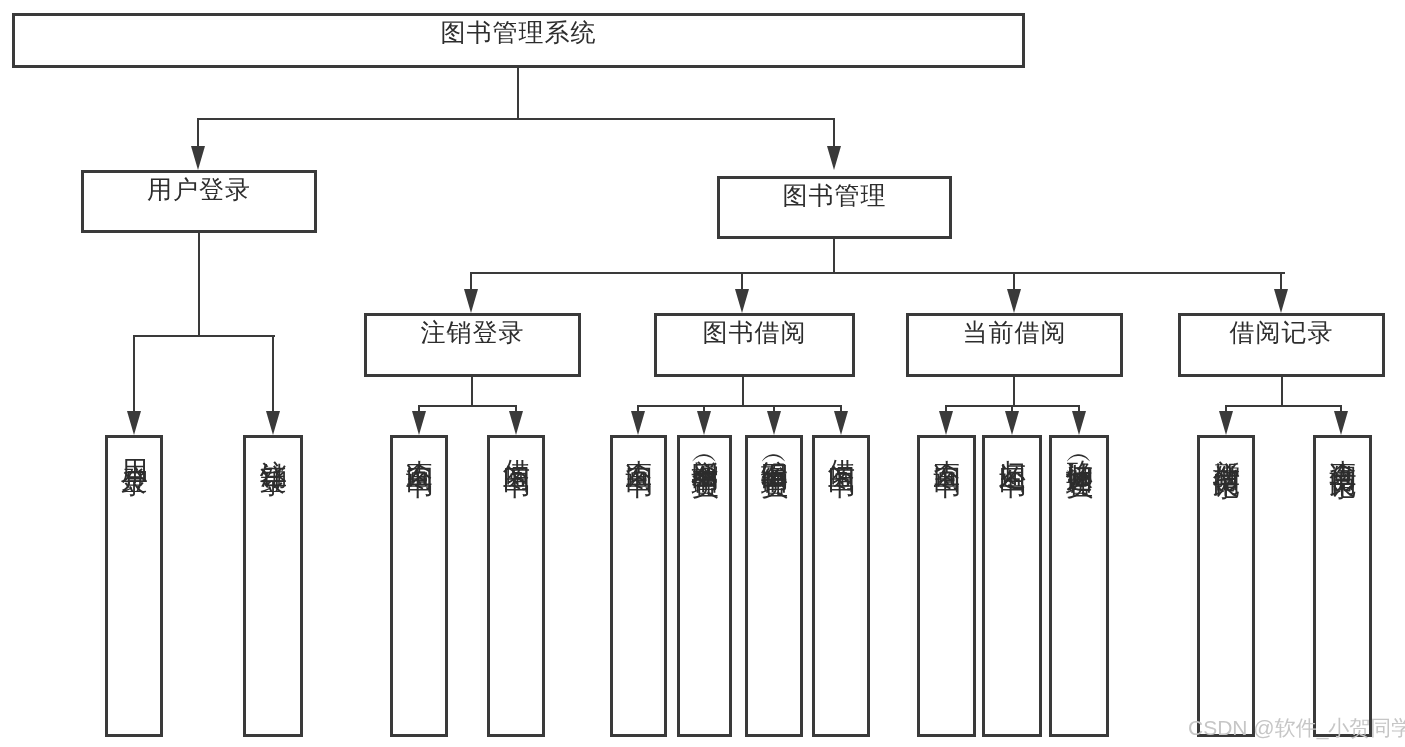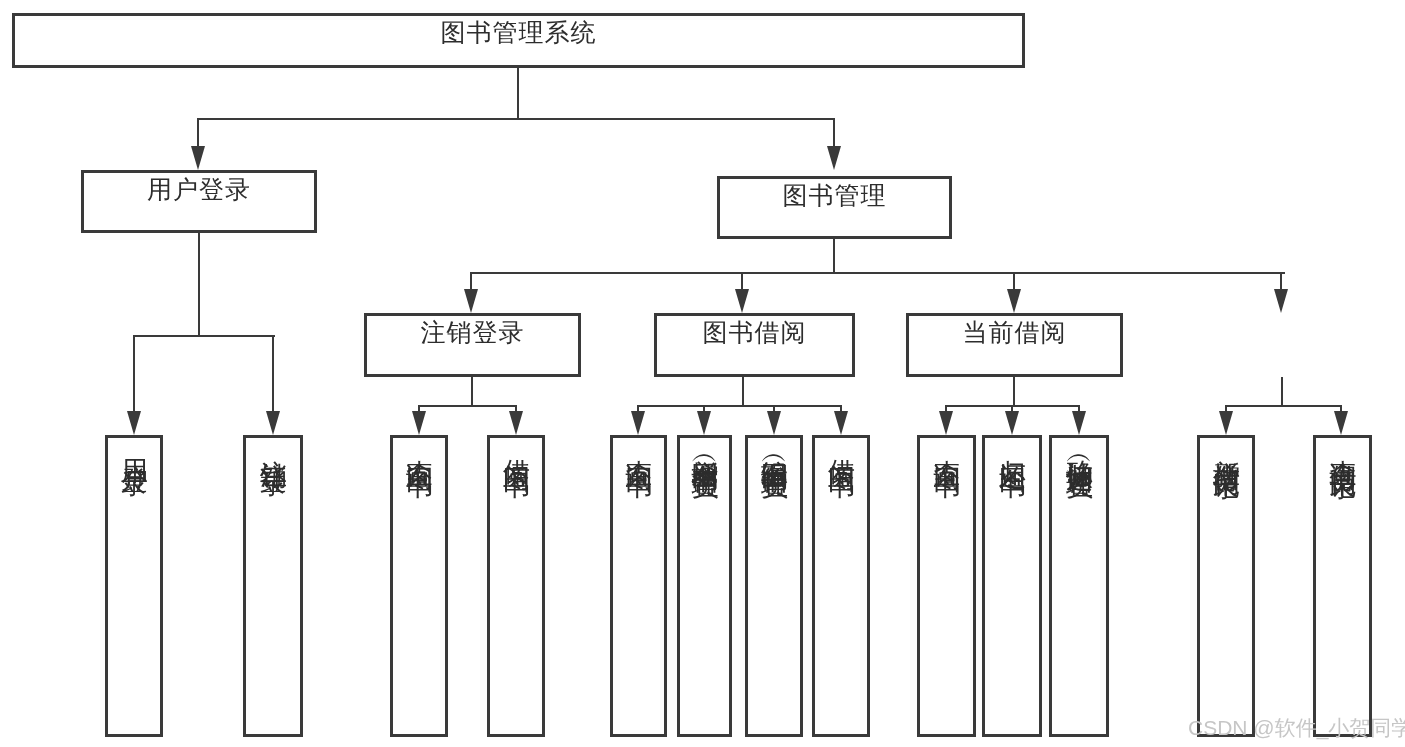--- a/index.html
+++ b/index.html
@@ -48,20 +48,23 @@
   </div>
 
   <div class="box" style="left:364px;top:313px;width:217px;height:64px;">
     <span>注销登录</span>
   </div>
   <div class="box" style="left:654px;top:313px;width:201px;height:64px;">
     <span>图书借阅</span>
   </div>
   <div class="box" style="left:906px;top:313px;width:217px;height:64px;">
     <span>当前借阅</span>
+  </div>
+  <div class="box" style="left:1178px;top:313px;width:207px;height:64px;">
+    <span>借阅记录</span>
   </div>
 
   <div class="box leaf" style="left:105px;top:435px;width:58px;height:302px;">
     <span>用户登录</span>
   </div>
   <div class="box leaf" style="left:243px;top:435px;width:60px;height:302px;">
     <span>注销登录</span>
   </div>
   <div class="box leaf" style="left:390px;top:435px;width:58px;height:302px;">
     <span>查询图书</span>

